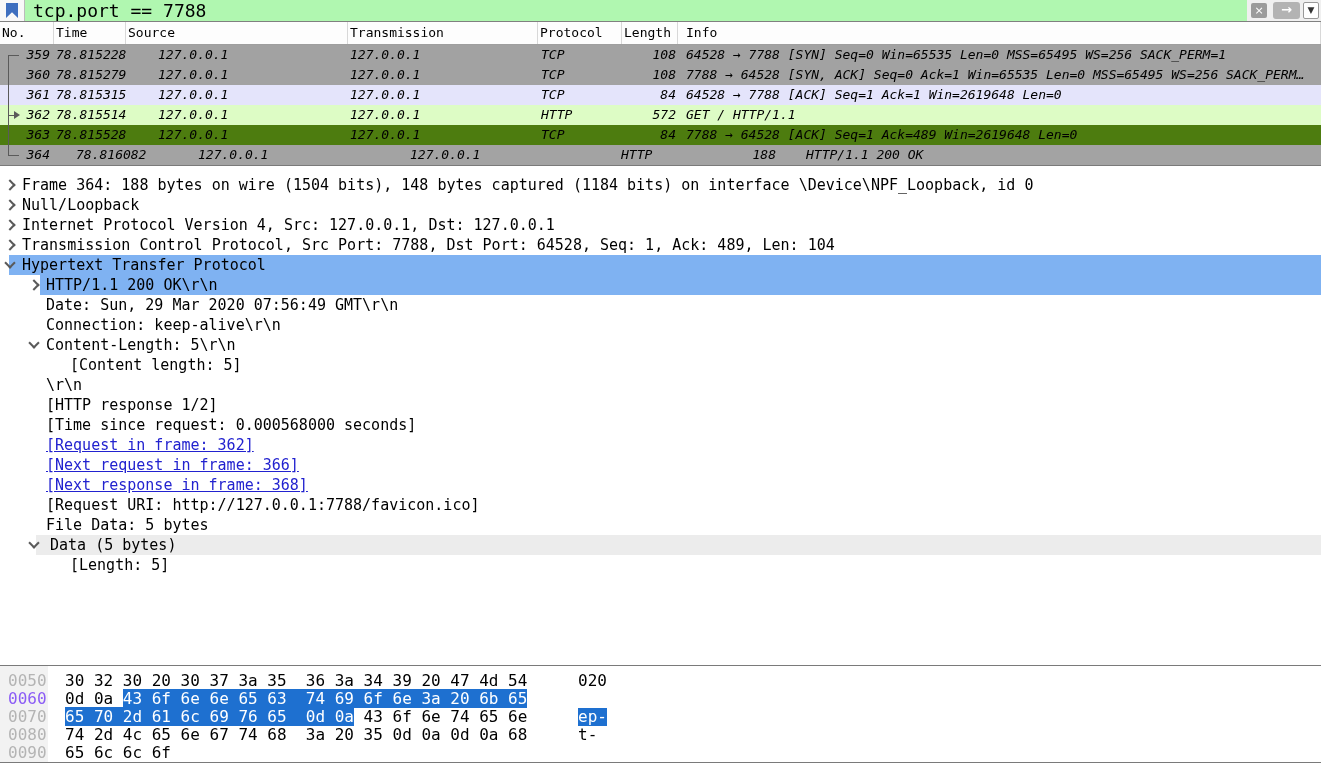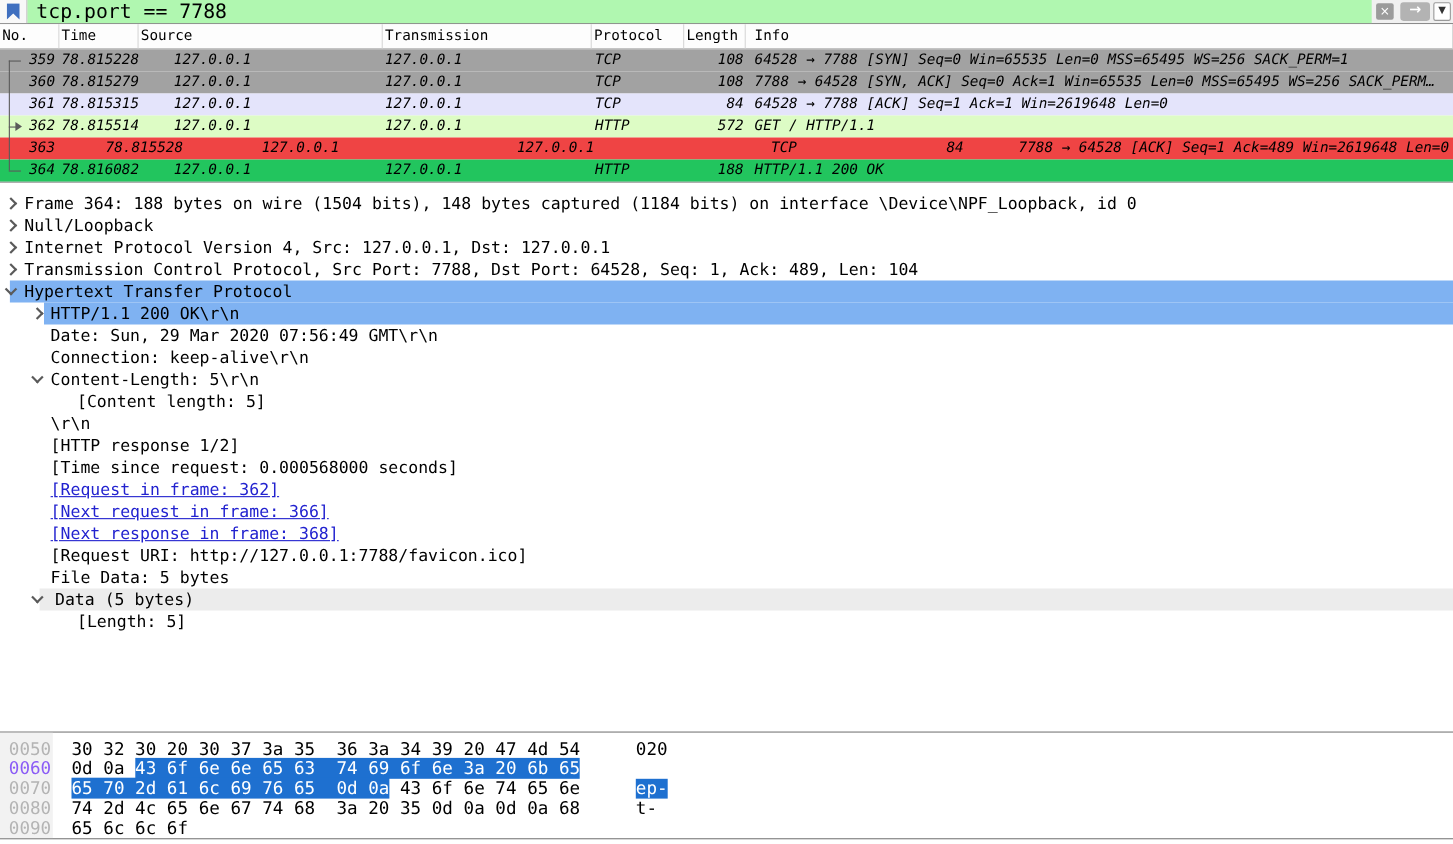--- a/index.html
+++ b/index.html
@@ -131,30 +131,30 @@
     </div>
     <div class="plrow" style="background: rgb(221, 252, 197);">
       <div class="ccell c-no">362</div>
       <div class="ccell c-time">78.815514</div>
       <div class="ccell c-src">127.0.0.1</div>
       <div class="ccell c-dst">127.0.0.1</div>
       <div class="ccell c-proto">HTTP</div>
       <div class="ccell c-len">572</div>
       <div class="ccell c-info">GET / HTTP/1.1</div>
     </div>
-    <div class="plrow" style="background: #ef4444; gap: 40px;">
+    <div class="plrow" style="background: #4d7c0f;">
       <div class="ccell c-no">363</div>
       <div class="ccell c-time">78.815528</div>
       <div class="ccell c-src">127.0.0.1</div>
       <div class="ccell c-dst">127.0.0.1</div>
       <div class="ccell c-proto">TCP</div>
       <div class="ccell c-len">84</div>
       <div class="ccell c-info">7788 → 64528 [ACK] Seq=1 Ack=489 Win=2619648 Len=0</div>
     </div>
-    <div class="plrow" style="background: #22c55e;">
+    <div class="plrow" style="background: #a3a3a3; gap: 20px;">
       <div class="ccell c-no">364</div>
       <div class="ccell c-time">78.816082</div>
       <div class="ccell c-src">127.0.0.1</div>
       <div class="ccell c-dst">127.0.0.1</div>
       <div class="ccell c-proto">HTTP</div>
       <div class="ccell c-len">188</div>
       <div class="ccell c-info">HTTP/1.1 200 OK</div>
     </div>
   </div>
 

